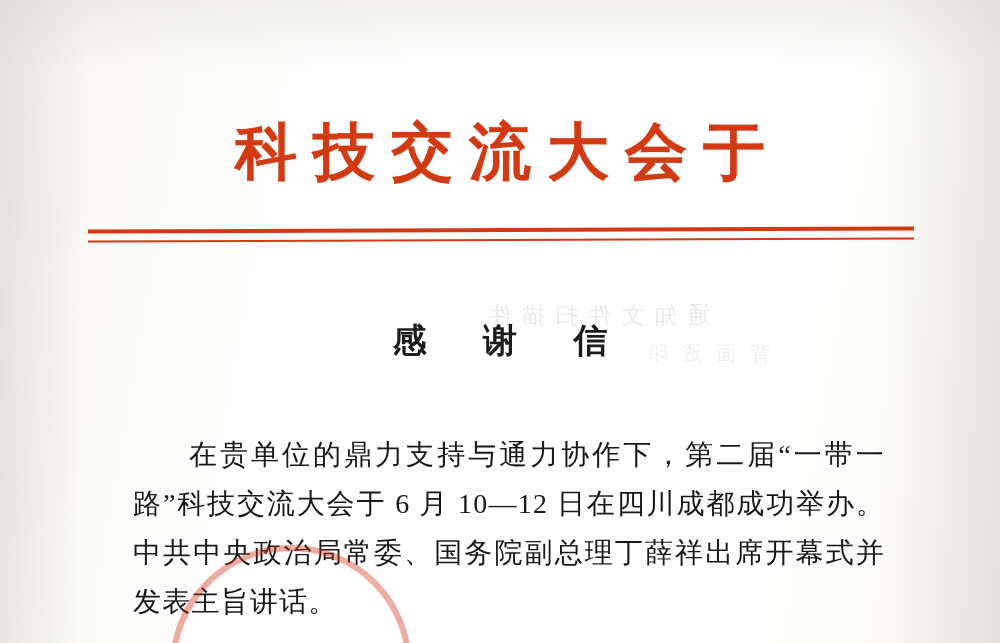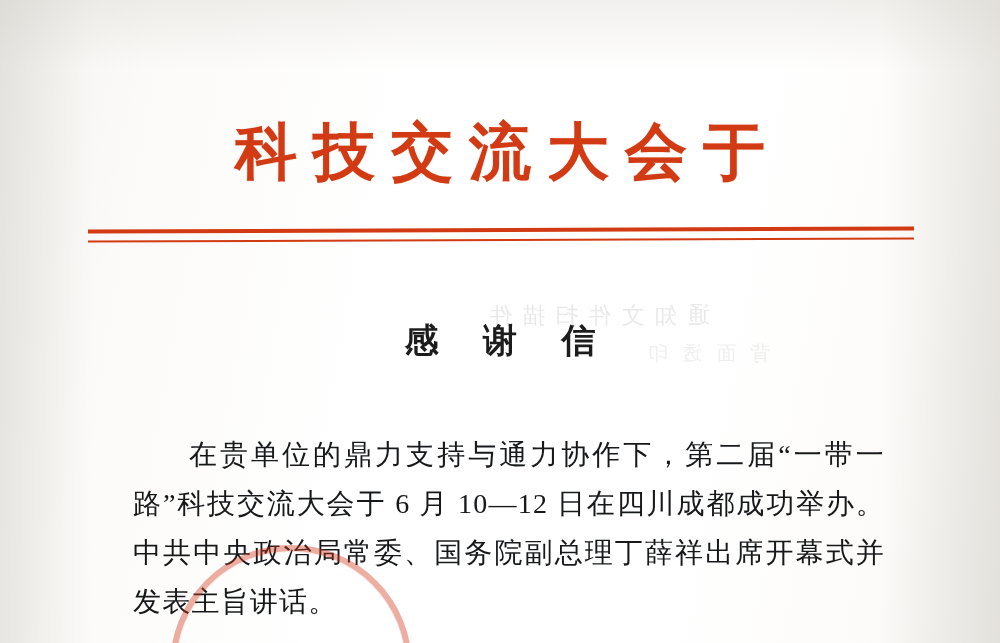--- a/index.html
+++ b/index.html
@@ -118,21 +118,21 @@
     transform: rotate(-0.22deg);
   }
 
   
   .doc-title {
     position: absolute;
     left: 0;
     top: 318px;
     width: 1000px;
     text-align: center;
-    font-family: Liberation Serif, serif;
+    font-family: Liberation Mono, monospace;
     font-weight: bold;
     font-size: 34px;
     letter-spacing: 18px;
     text-indent: 18px;
     color: #1c1c1c;
     white-space: nowrap;
   }
 
   
   .body-block {

